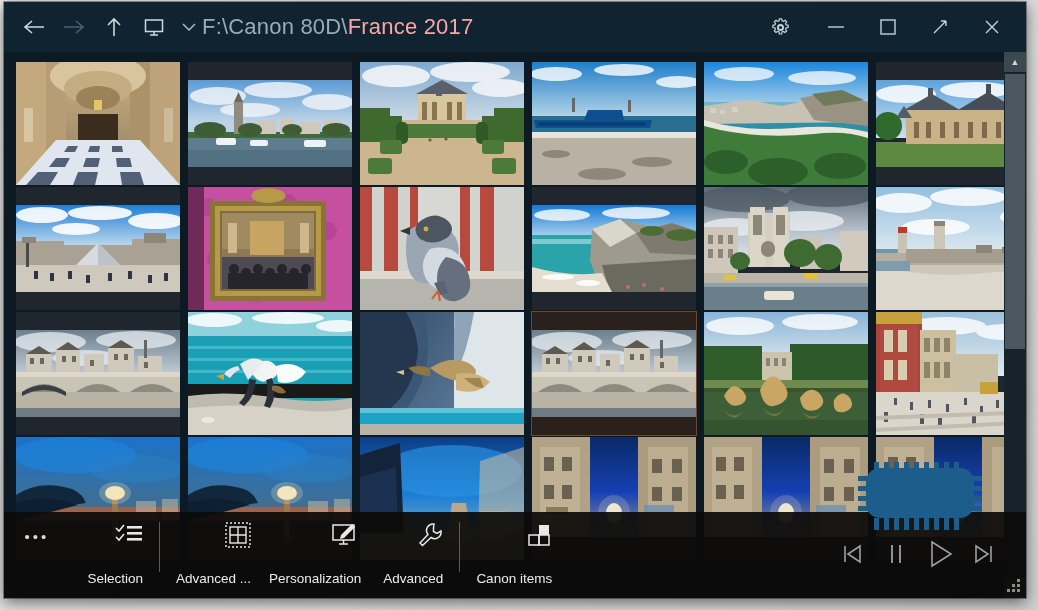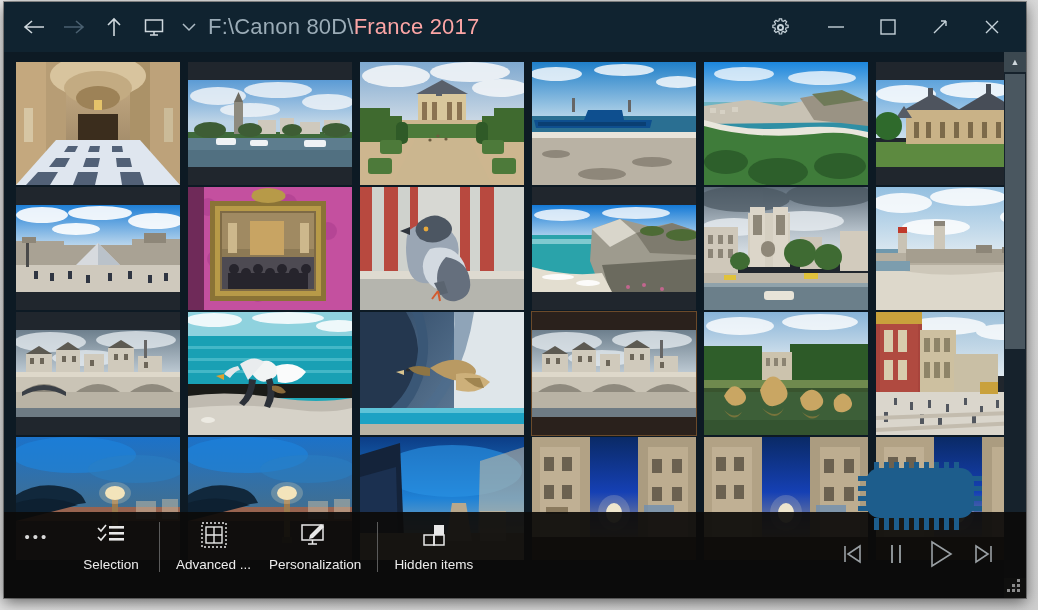--- a/index.html
+++ b/index.html
@@ -45,21 +45,21 @@
   }
   .navbtn.disabled { color: #4a6070; }
   .navbtn svg { display: block; }
   .chev {
     width: 26px; height: 40px;
     display: flex; align-items: center; justify-content: center;
     color: #aebcc5; margin-left: 2px;
   }
   .pathwrap {
     display: flex; align-items: baseline;
-    font-size: 22px; margin-left: 6px;
+    font-size: 22px; 
     letter-spacing: .2px;
     white-space: nowrap;
   }
   .path-dim { color: #9bacb7; }
   .path-cur { color: #fca5a5; }
   .tb-right {
     margin-left: auto;
     display: flex; align-items: center;
     padding-right: 8px;
   }
@@ -132,22 +132,22 @@
   .tb-dots {
     width: 66px; height: 86px;
     display: flex; align-items: flex-start; justify-content: center;
     padding-top: 16px;
     color: #d8d8d8; font-size: 15px; letter-spacing: 3px;
   }
   .tb-item {
     min-width: 64px;
     height: 72px;
     padding: 8px 9px 0 9px;
-    display: flex; flex-direction: column; align-items: center;
-    gap: 7px;
+    display: flex; flex-direction: column; align-items: flex-end;
+    gap: 21px;
     color: #e9e9e9;
   }
   .tb-icon { height: 30px; display:flex; align-items:center; justify-content:center; }
   .tb-label { font-size: 13.5px; color: #ececec; white-space: nowrap; }
   .tb-sep {
     width: 1px; height: 50px; margin: 10px 7px 0 7px;
     background: #5b5b5b;
   }
   .media {
     margin-left: auto;
@@ -1206,35 +1206,43 @@
         <span class="tb-icon">
           <svg width="30" height="26" viewBox="0 0 30 26">
               <rect x="2" y="3" width="21" height="15" stroke="#e8e8e8" stroke-width="1.5" fill="none"></rect>
               <path d="M12.5 18 V22 M8 22 H17" stroke="#e8e8e8" stroke-width="1.5"></path>
               <path d="M10 13 L21 2 l3 3 l-11 11 l-4 1z" fill="#e8e8e8"></path>
             </svg>
         </span>
         <span class="tb-label">Personalization</span>
       </div>
 
+      <div class="tb-item">
+        <span class="tb-icon">
+          <svg width="26" height="26" viewBox="0 0 26 26">
+              <path d="M17 2 a6.5 6.5 0 0 0 -6 10.5 L3 21 l2.5 2.5 l8.5 -8 A6.5 6.5 0 0 0 24 9 l-4 2.5 l-3.5 -2 l0 -4z" stroke="#e8e8e8" stroke-width="1.5" fill="none"></path>
+            </svg>
+        </span>
+        <span class="tb-label">Advanced</span>
+      </div>
 
       <div class="tb-sep"></div>
 
 
 
 
       <div class="tb-item">
         <span class="tb-icon">
           <svg width="26" height="26" viewBox="0 0 26 26">
               <rect x="13" y="3" width="10" height="10" fill="#e8e8e8"></rect>
               <rect x="3" y="13" width="10" height="10" stroke="#e8e8e8" stroke-width="1.5" fill="none"></rect>
               <rect x="13" y="13" width="10" height="10" stroke="#e8e8e8" stroke-width="1.5" fill="none"></rect>
             </svg>
         </span>
-        <span class="tb-label">Hidden items</span>
+        <span class="tb-label">Canon items</span>
       </div>
 
 
       <div class="media">
         <div class="mbtn">
           <svg width="24" height="24" viewBox="0 0 24 24">
               <path d="M5 4 V20" stroke="#9aa0a4" stroke-width="1.6"></path>
               <path d="M20 4 L8 12 L20 20z" stroke="#9aa0a4" stroke-width="1.6" fill="none"></path>
             </svg>
         </div>

